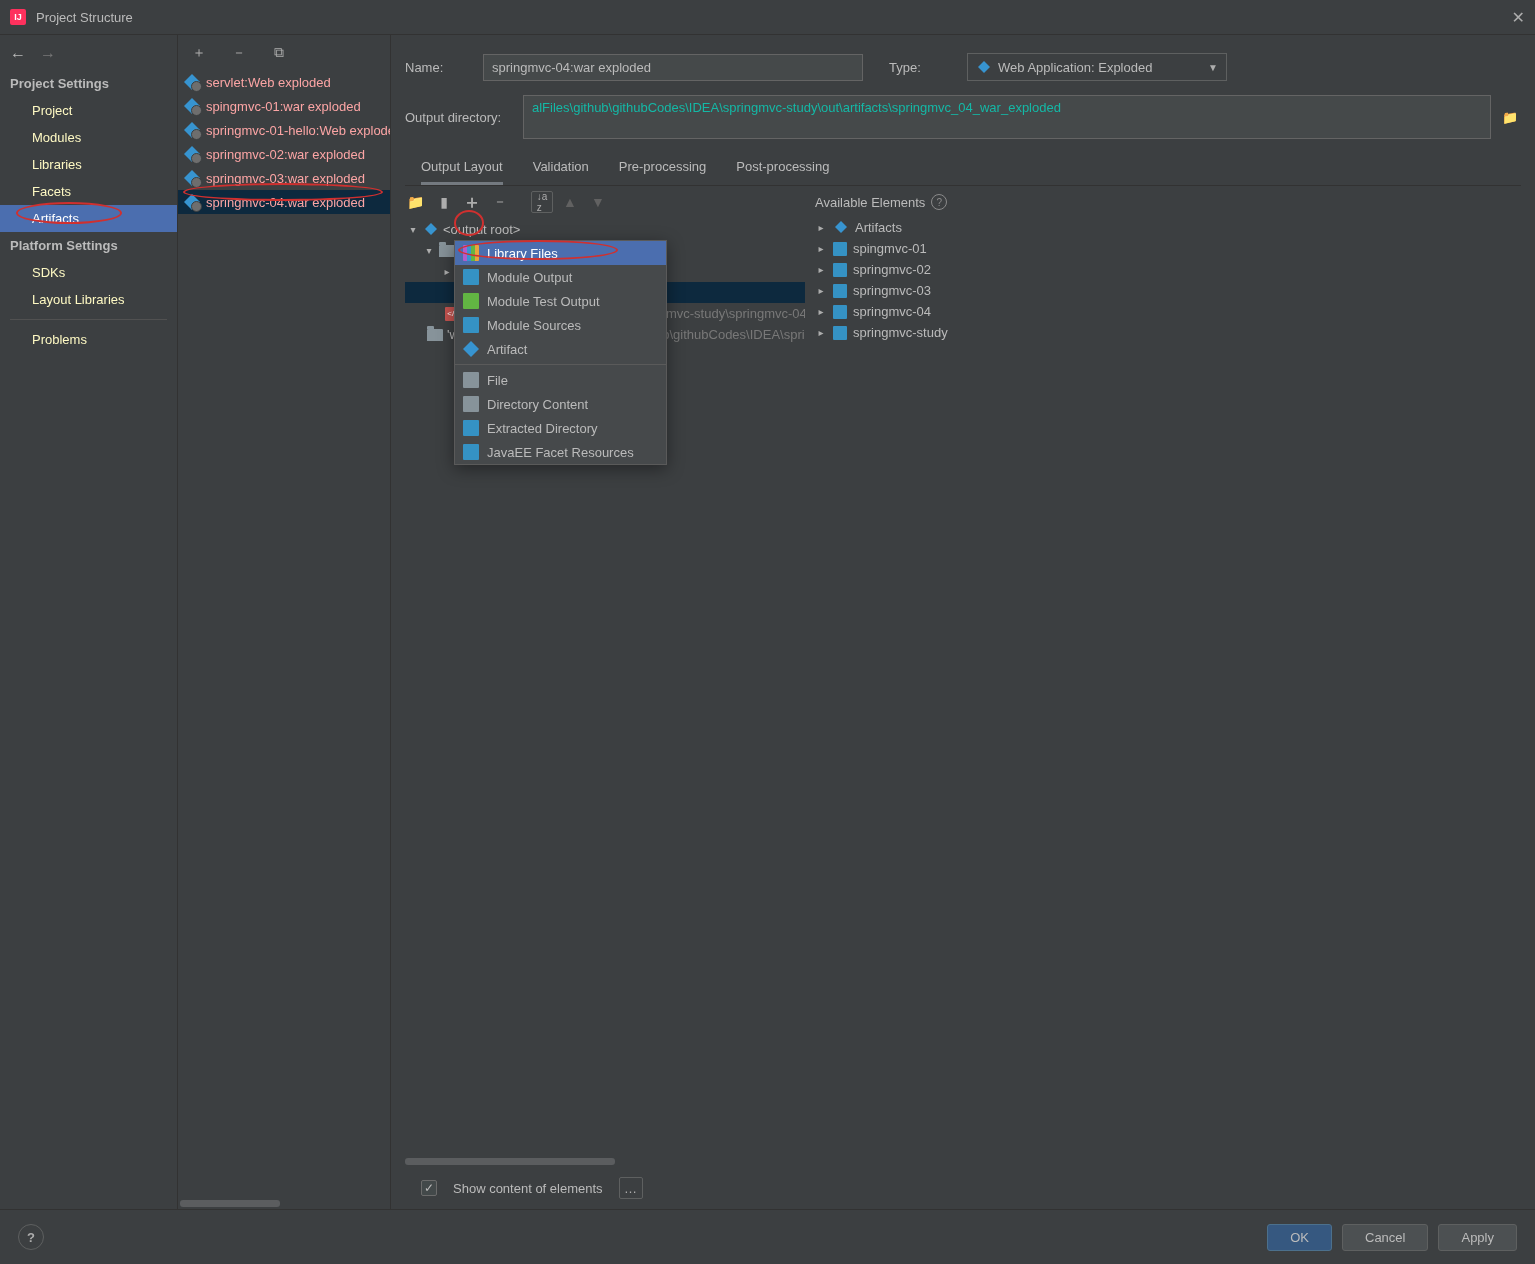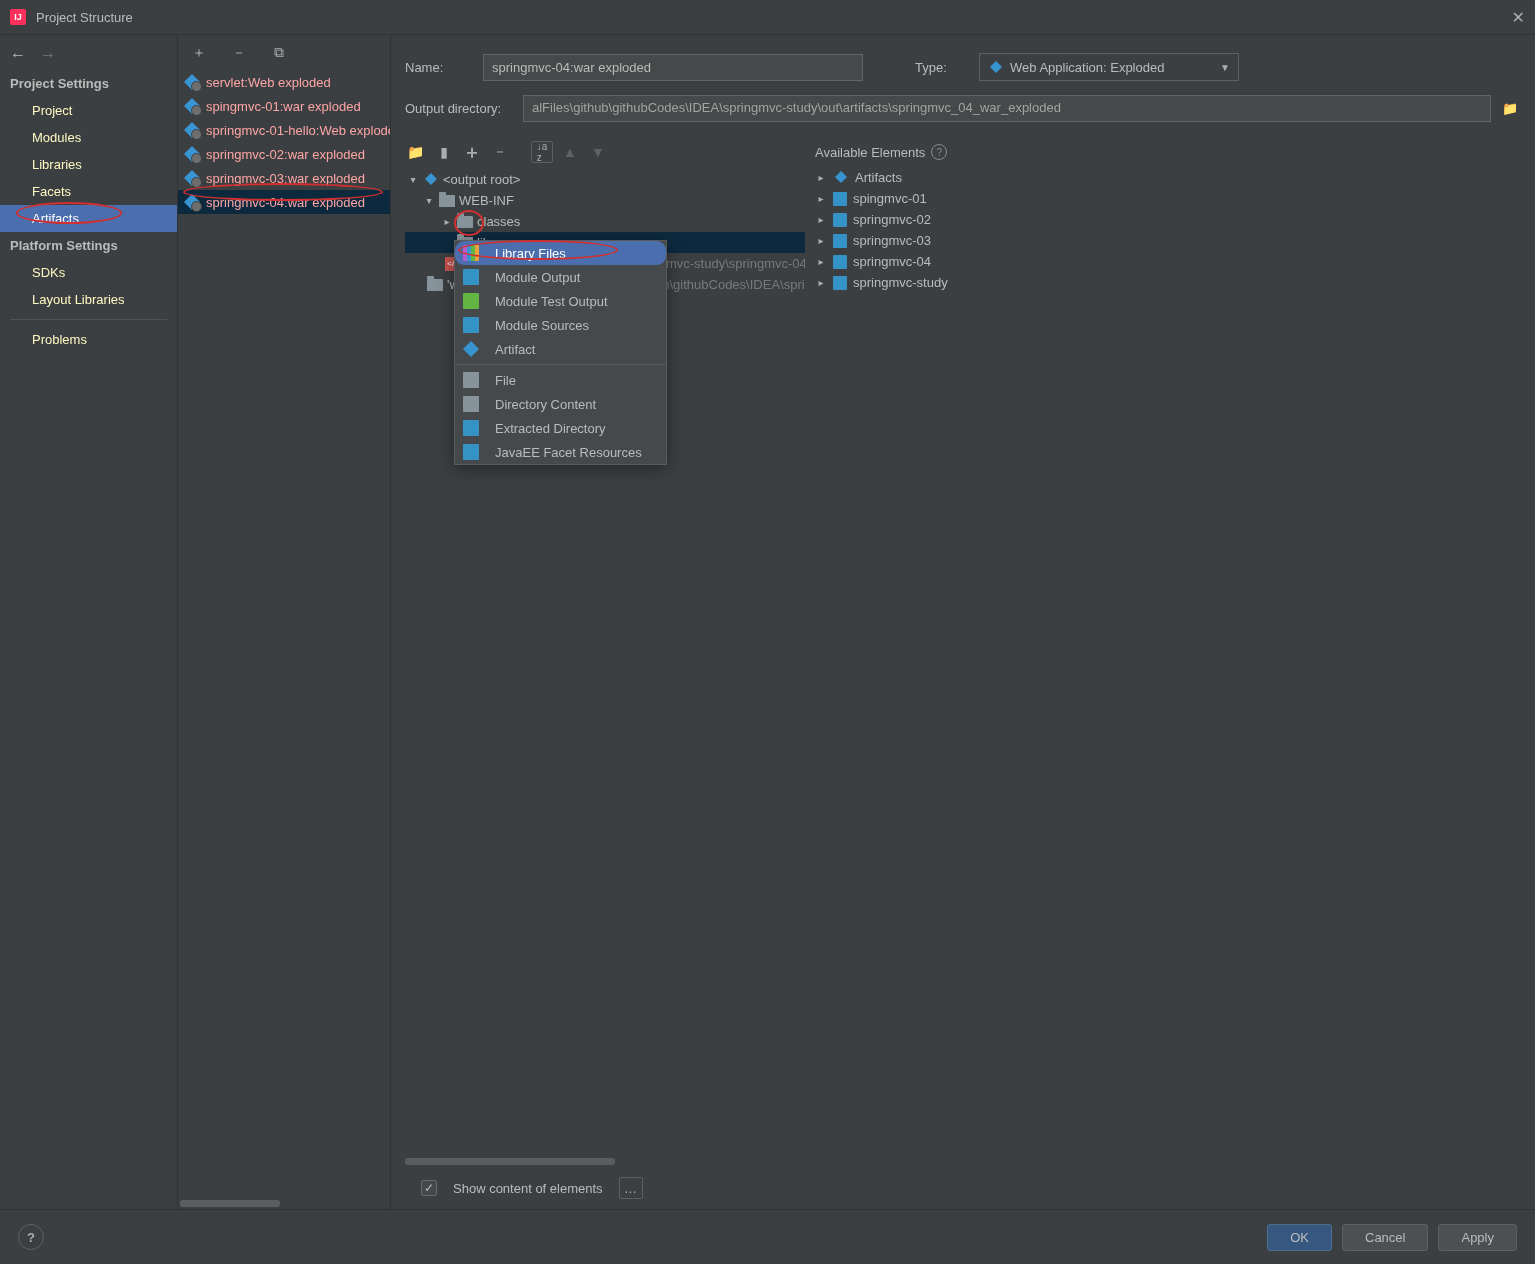--- a/index.html
+++ b/index.html
@@ -41,21 +41,21 @@
 
 .rightpane { flex: 1; background: #3c3f41; padding: 12px 14px 0 14px; display:flex; flex-direction:column; position:relative; }
 .form-row { display:flex; align-items:center; padding: 6px 0; gap: 18px; }
 .form-label { color: #bbbbbb; min-width: 60px; }
 .text-input { background:#45494a; border:1px solid #646464; color:#bbbbbb; padding:4px 8px; height:27px; }
 .name-input { width: 380px; }
 .type-select { display:flex; align-items:center; background:#3c3f41; border:1px solid #5e6060; padding:13px 8px; width:260px; height:27px; justify-content:space-between; }
 .type-select .sel-left { display:flex; align-items:center; gap:6px; }
 .chev { color:#adadad; font-size:10px; }
 .out-row { display:flex; align-items:center; gap:8px; padding:8px 0 14px 0; }
-.out-input { flex:1; background:#45494a; border:1px solid #646464; color:#a3a3a3; padding:4px 8px; height:27px; white-space:nowrap; overflow:hidden; }
+.out-input { flex:1; background:#45494a; border:1px solid #646464; color:#14b8a6; padding:4px 8px; height:44px; white-space:nowrap; overflow:hidden; }
 .browse-btn { width:22px; height:22px; color:#adadad; display:flex; align-items:center; justify-content:center; }
 
 .checkbox-row { display:flex; align-items:center; gap:8px; padding: 0 0 12px 10px; }
 .checkbox { width:16px; height:16px; border:1px solid #6b6b6b; background:#43494a; border-radius:2px; }
 .checkbox.checked::after { content:"✓"; color:#bbbbbb; display:block; text-align:center; line-height:14px; font-size:12px; }
 
 
 .tabs { display:flex; gap:30px; border-bottom:1px solid #323232; padding:0 0 0 16px; }
 .tab { padding:6px 0 8px 0; color:#bbbbbb; border-bottom:3px solid transparent; cursor:default; }
 .tab.active { border-bottom-color:#747a80; }
@@ -83,21 +83,21 @@
 .ol-scrollbar { height:10px; background:#3c3f41; position:relative; overflow:hidden; margin-top:auto; }
 .ol-scrollbar .thumb { position:absolute; left:0; top:1px; width:210px; height:7px; background:#5b5d5f; border-radius:3px; }
 
 
 .avail-hdr { display:flex; align-items:center; gap:6px; color:#bbbbbb; padding:8px 0 6px 0; }
 .help-circ { width:16px; height:16px; border:1px solid #8a8a8a; border-radius:50%; display:flex; align-items:center; justify-content:center; font-size:10px; color:#8a8a8a; }
 .avail-row { display:flex; align-items:center; gap:6px; padding:3px 0; }
 
 
 .popup { position:absolute; left:454px; top:240px; width:213px; background:#46494b; border:1px solid #5a5a5a; z-index:40; box-shadow: 0 4px 16px rgba(0,0,0,0.4); }
-.popup-item { display:flex; align-items:center; gap:16px; padding:4px 8px; color:#bbbbbb;border-radius:9px; }
+.popup-item { display:flex; align-items:center; gap:8px; padding:4px 8px; color:#bbbbbb; }
 .popup-item.selected { background:#4b6eaf; color:#fff; }
 .pi-icon { width:16px; height:16px; flex-shrink:0; border-radius:1px; }
 .pi-lib { background: linear-gradient(90deg,#b05ccc 0 25%, #3894d0 25% 50%, #62b543 50% 75%, #e8a33d 75% 100%); }
 .pi-mod { background:#3592c4; }
 .pi-test { background:#62b543; }
 .pi-src { background:#3592c4; }
 .pi-art::before { content:""; display:block; width:100%; height:100%; background:#3794d0; clip-path:polygon(50% 0,100% 50%,50% 100%,0 50%); }
 .pi-file { background:#87939a; }
 .pi-dir { background:#87939a; }
 .pi-ext { background:#3592c4; }
@@ -180,37 +180,43 @@
     </div>
     <div class="mid-scrollbar">
         <div class="thumb"></div>
       </div>
   </div>
 
   <div class="rightpane">
     <div class="form-row">
       <span class="form-label">Name:</span>
       <input class="text-input name-input" value="springmvc-04:war exploded" style="">
-      <span class="form-label" style="margin-left:20px;text-align:center;">Type:</span>
+      <span class="form-label" style="margin-left:8px;">Type:</span>
       <div class="type-select">
         <span class="sel-left">
             <span class="blue-diamond"></span>
             <span>Web Application: Exploded</span>
           </span>
         <span class="chev">▼</span>
       </div>
     </div>
 
     <div class="out-row">
       <span class="form-label" style="min-width:110px;">Output directory:</span>
       <div class="out-input">alFiles\github\githubCodes\IDEA\springmvc-study\out\artifacts\springmvc_04_war_exploded</div>
       <span class="browse-btn">📁</span>
     </div>
 
 
+    <div class="tabs">
+      <div class="tab active">Output Layout</div>
+      <div class="tab">Validation</div>
+      <div class="tab">Pre-processing</div>
+      <div class="tab">Post-processing</div>
+    </div>
 
     <div class="outlayout">
       <div class="ol-left" style="display:flex; flex-direction:column;">
         <div class="ol-toolbar">
           <span class="tb-btn">📁</span>
           <span class="tb-btn">▮</span>
           <span class="tb-btn" style="font-size:18px; font-weight:bold;">＋</span>
           <span class="tb-btn">－</span>
           <span class="tb-sep"></span>
           <span class="tb-btn boxed" style="font-size:10px;">↓a<br>z</span>

